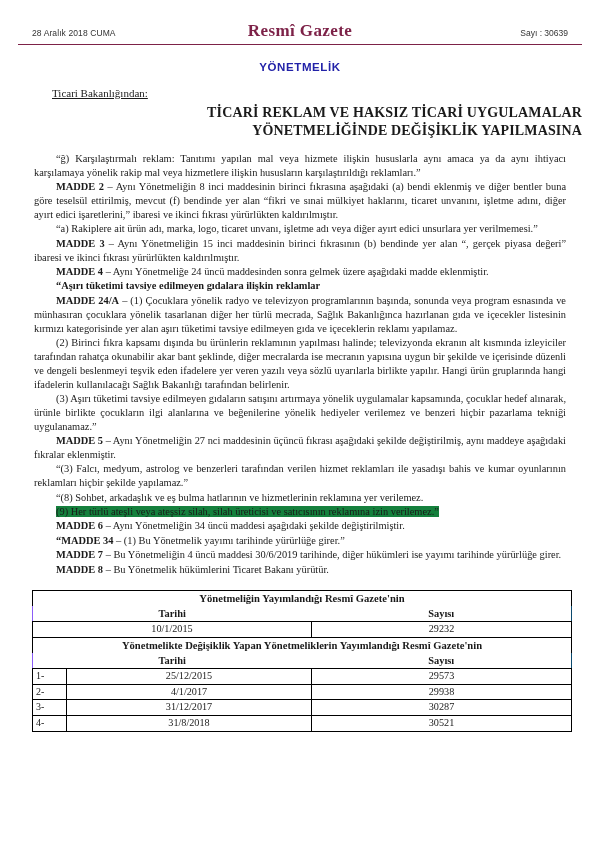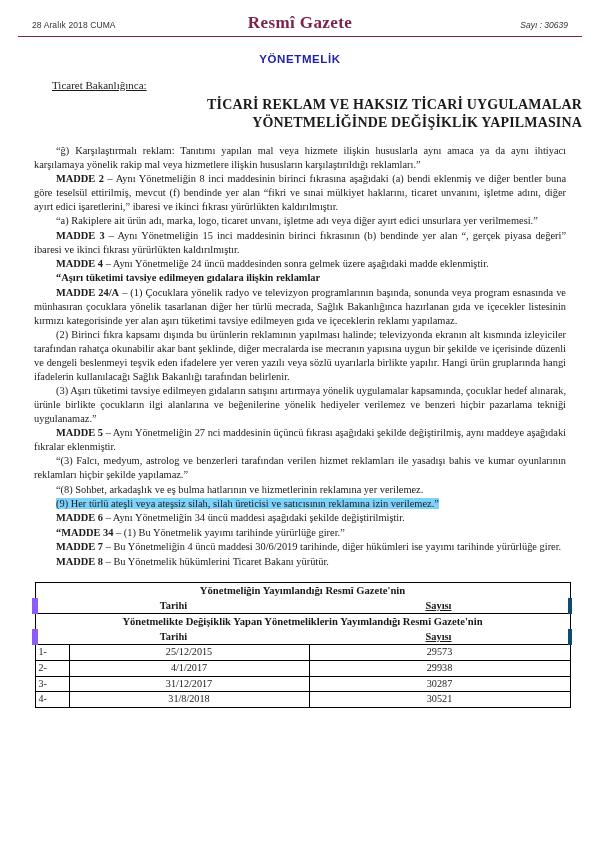--- a/index.html
+++ b/index.html
@@ -13,21 +13,21 @@
     font-family: "Liberation Serif", "DejaVu Serif", serif;
     color: #1a1a1a;
     overflow: hidden;
   }
 
   .page {
     position: relative;
     width: 600px;
     height: 865px;
     box-sizing: border-box;
-    padding: 8px 18px;
+    padding: 16px 18px;
   }
 
   
   .masthead {
     display: flex;
     align-items: baseline;
     justify-content: space-between;
     padding: 5px 14px 3px 14px;
     border-bottom: 1.6px solid #7d2248;
   }
@@ -50,21 +50,20 @@
     letter-spacing: .4px;
   }
   .masthead-issue {
     font-family: "Liberation Sans", sans-serif;
     font-size: 8.5px;
     color: #333;
     white-space: nowrap;
     text-align: right;
     flex: 0 0 auto;
     width: 150px;
-    font-style: italic;
   }
 
   
   .doc-kind {
     text-align: center;
     font-family: "Liberation Sans", sans-serif;
     font-size: 11.5px;
     font-weight: bold;
     color: #2222a8;
     letter-spacing: .6px;
@@ -103,21 +102,21 @@
     margin: 0 0 0.5px 0;
     hyphens: none;
   }
   .para b { font-weight: bold; }
   .para .art { font-weight: bold; }
   .para.center-head {
     text-indent: 22px;
     font-weight: bold;
   }
   .hl {
-    background: #7dd3fc;
+    background: #15803d;
   }
 
   
   .gazette-table {
     margin: 13px 26px 0 14px;
     width: 540px;
     border-collapse: collapse;
     font-size: 10.2px;
   }
   .gazette-table td {
@@ -132,25 +131,24 @@
     font-size: 10.6px;
   }
   .gazette-table td.sub-head {
     font-weight: bold;
     border-top: none;
     border-right: none;
     border-left: none;
     font-size: 10.4px;
   }
   .gazette-table td.sub-head.left-cell {
-    border-left: 6px solid #8b5cf6;
+    border-left: 1px solid #8b5cf6;
   }
   .gazette-table td.sub-head.right-cell {
-    border-right: 4px solid #0c4a6e;
-    text-decoration: underline;
+    border-right: 1px solid #0c4a6e;
   }
   .gazette-table td.num-col {
     width: 28px;
     text-align: left;
     padding-left: 3px;
     font-size: 10px;
   }
   .col-date { width: 255px; }
   .col-no { width: 255px; }
 </style>
@@ -160,21 +158,21 @@
 <div class="page">
 
   <div class="masthead">
     <div class="masthead-date">28 Aralık 2018 CUMA</div>
     <div class="masthead-title">Resmî Gazete</div>
     <div class="masthead-issue">Sayı : 30639</div>
   </div>
 
   <div class="doc-kind">YÖNETMELİK</div>
 
-  <div class="issuer"><span>Ticaret Bakanlığınca:</span></div>
+  <div class="issuer"><span>Ticari Bakanlığından:</span></div>
 
   <div class="doc-title">
     <div>TİCARİ REKLAM VE HAKSIZ TİCARİ UYGULAMALAR</div>
     <div>YÖNETMELİĞİNDE DEĞİŞİKLİK YAPILMASINA</div>
   </div>
 
   <div class="body-text">
 
     <p class="para">“ğ) Karşılaştırmalı reklam: Tanıtımı yapılan mal veya hizmete ilişkin hususlarla aynı amaca ya da aynı ihtiyacı karşılamaya yönelik rakip mal veya hizmetlere ilişkin hususların karşılaştırıldığı reklamları.”</p>
 
@@ -207,20 +205,24 @@
   <table class="gazette-table">
     <tbody>
       <tr>
         <td class="span-head" colspan="3">Yönetmeliğin Yayımlandığı Resmî Gazete'nin</td>
       </tr>
       <tr>
         <td class="sub-head left-cell col-date" colspan="2">Tarihi</td>
         <td class="sub-head right-cell col-no">Sayısı</td>
       </tr>
       <tr>
+        <td class="col-date" colspan="2">10/1/2015</td>
+        <td class="col-no">29232</td>
+      </tr>
+      <tr>
         <td class="span-head" colspan="3">Yönetmelikte Değişiklik Yapan Yönetmeliklerin Yayımlandığı Resmî Gazete'nin</td>
       </tr>
       <tr>
         <td class="sub-head left-cell col-date" colspan="2">Tarihi</td>
         <td class="sub-head right-cell col-no">Sayısı</td>
       </tr>
       <tr>
         <td class="num-col">1-</td>
         <td>25/12/2015</td>
         <td class="col-no">29573</td>

